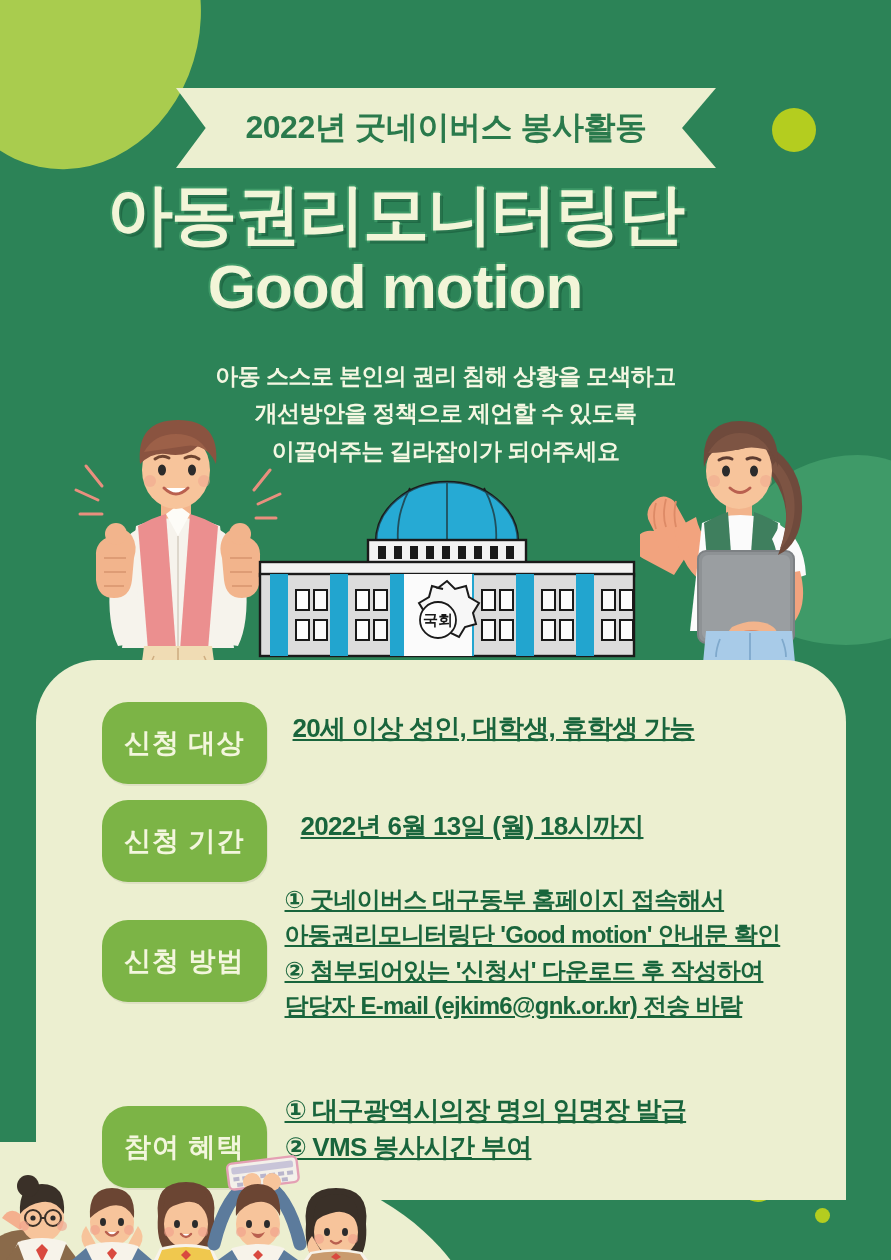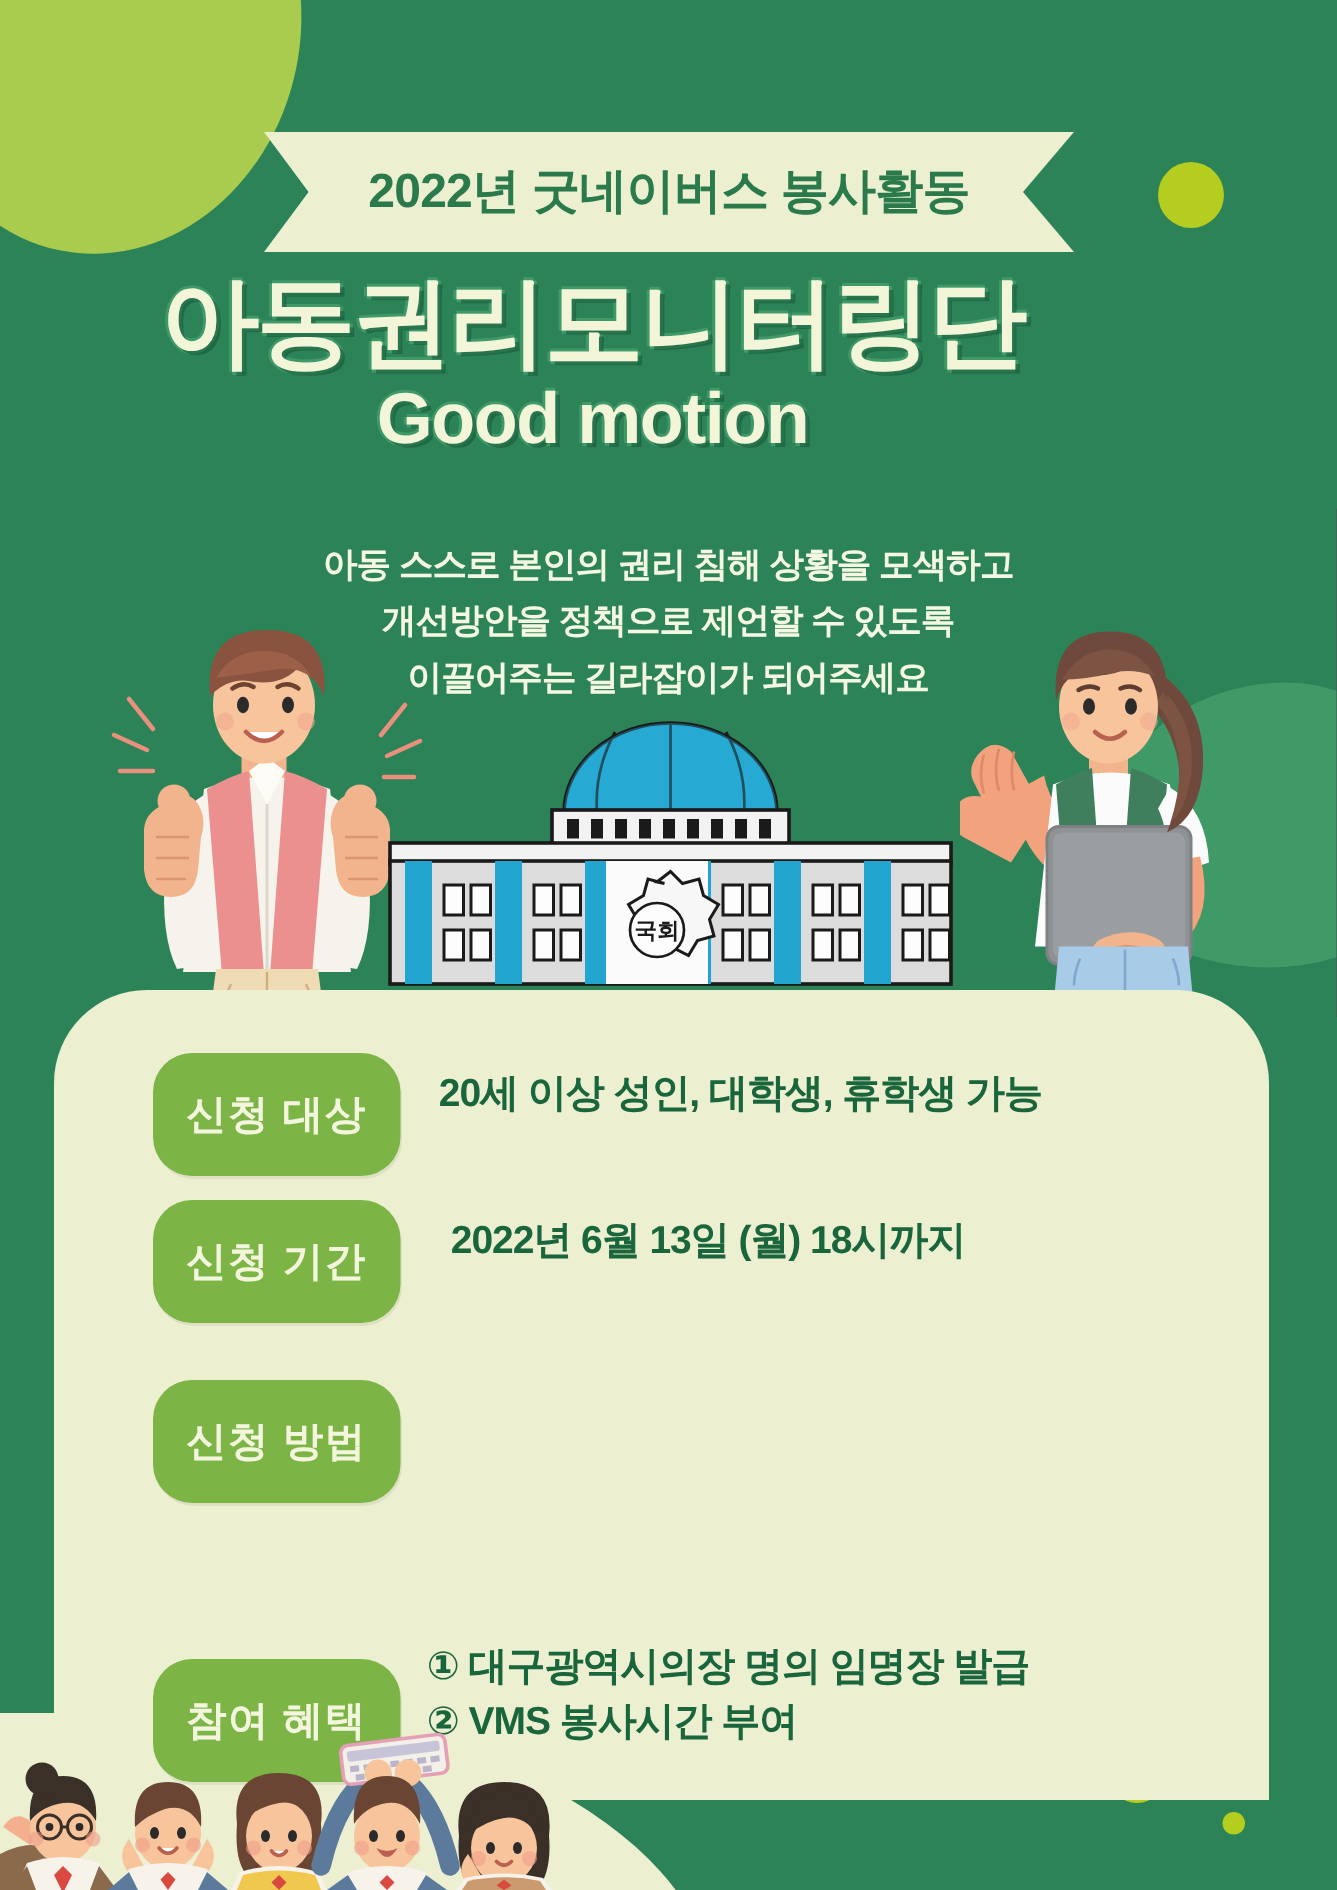--- a/index.html
+++ b/index.html
@@ -99,21 +99,21 @@
     color: #f2f5d8;
     letter-spacing: -2px;
     line-height: 1.04;
     white-space: nowrap;
     text-shadow:
       3px 3px 0 rgba(22,86,55,0.55),
       -2px 0 0 #3f9a68, 2px 0 0 #3f9a68,
       0 -2px 0 #3f9a68, 0 2px 0 #3f9a68;
   }
   .title-line.en {
-    font-size: 48px;
+    font-size: 62px;
     letter-spacing: -1px;
     margin-top: 6px;
   }
 
   
   .subtitle {
     position: absolute;
     left: 0; top: 358px;
     width: 891px;
     text-align: center;
@@ -164,21 +164,21 @@
     white-space: nowrap;
     box-shadow: 1px 2px 0 rgba(0,0,0,0.06);
   }
   .val {
     color: #19653c;
     font-size: 25px;
     font-weight: bold;
     letter-spacing: -0.7px;
     line-height: 1.44;
   }
-  .val .ln { white-space: nowrap; display: block; }
+  .val .ln { white-space: nowrap; display: block; text-decoration: underline; }
 
   .row-target  { left: 66px;  top: 42px;  }
   .row-target .val  { margin-left: 26px; margin-top: 8px; font-size: 26px; }
 
   .row-period  { left: 66px;  top: 140px; gap: 14px; }
   .row-period .val  { margin-left: 20px; margin-top: 8px; font-size: 26px; }
 
   .row-method  { left: 66px;  top: 222px; }
   .row-method .pill { margin-top: 38px; }
   .row-method .val  { margin-left: 18px; font-size: 24px; line-height: 1.47; }
@@ -416,20 +416,26 @@
 
     <div class="row row-period">
       <div class="pill">신청 기간</div>
       <div class="val">
         <span class="ln">2022년 6월 13일 (월) 18시까지</span>
       </div>
     </div>
 
     <div class="row row-method">
       <div class="pill">신청 방법</div>
+      <div class="val">
+        <span class="ln">① 굿네이버스 대구동부 홈페이지 접속해서</span>
+        <span class="ln">아동권리모니터링단 'Good motion' 안내문 확인</span>
+        <span class="ln">② 첨부되어있는 '신청서' 다운로드 후 작성하여</span>
+        <span class="ln">담당자 E-mail (ejkim6@gnk.or.kr) 전송 바람</span>
+      </div>
     </div>
 
     <div class="row row-benefit">
       <div class="pill">참여 혜택</div>
       <div class="val">
         <span class="ln">① 대구광역시의장 명의 임명장 발급</span>
         <span class="ln">② VMS 봉사시간 부여</span>
       </div>
     </div>
   </div>

